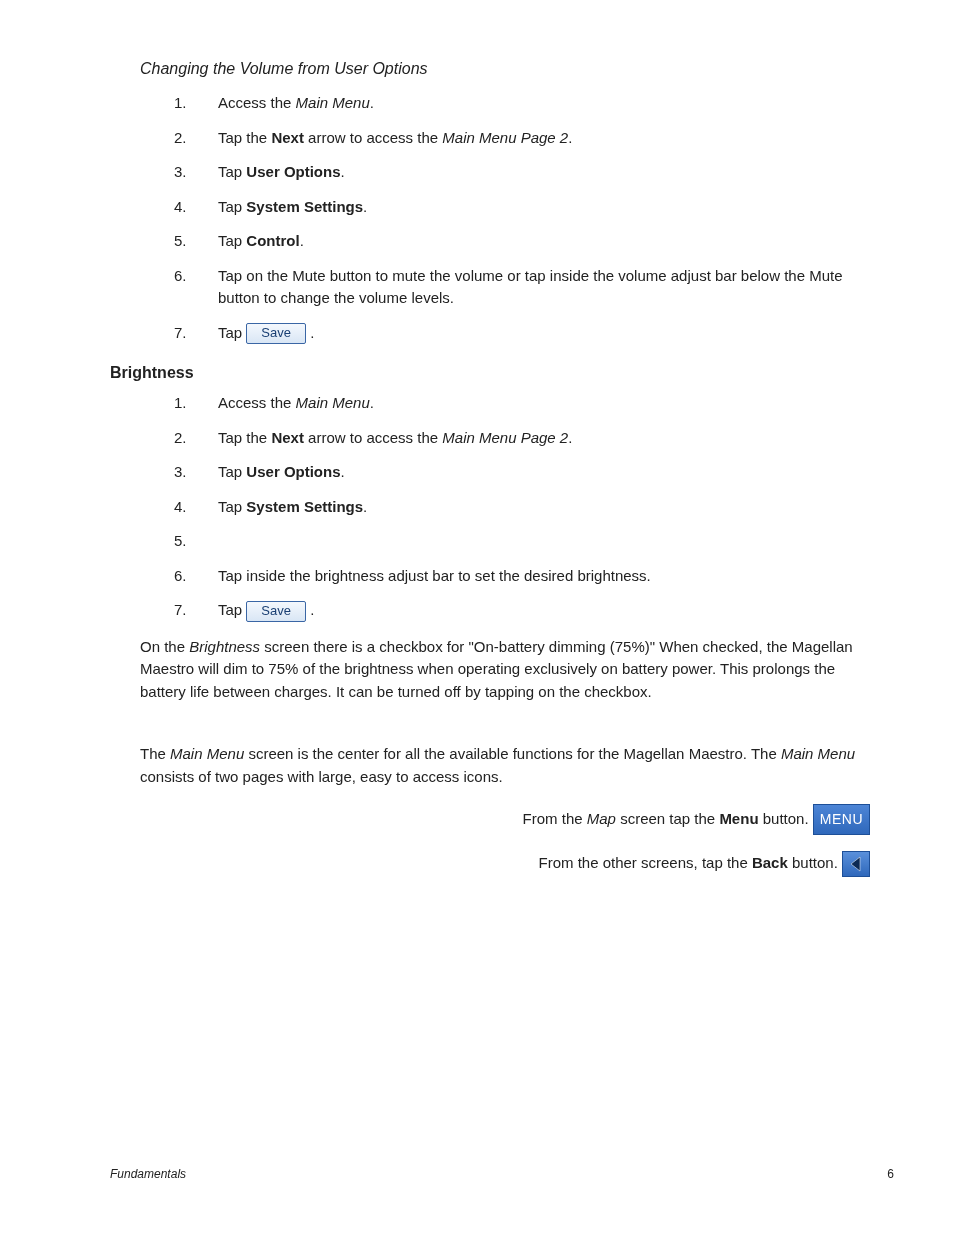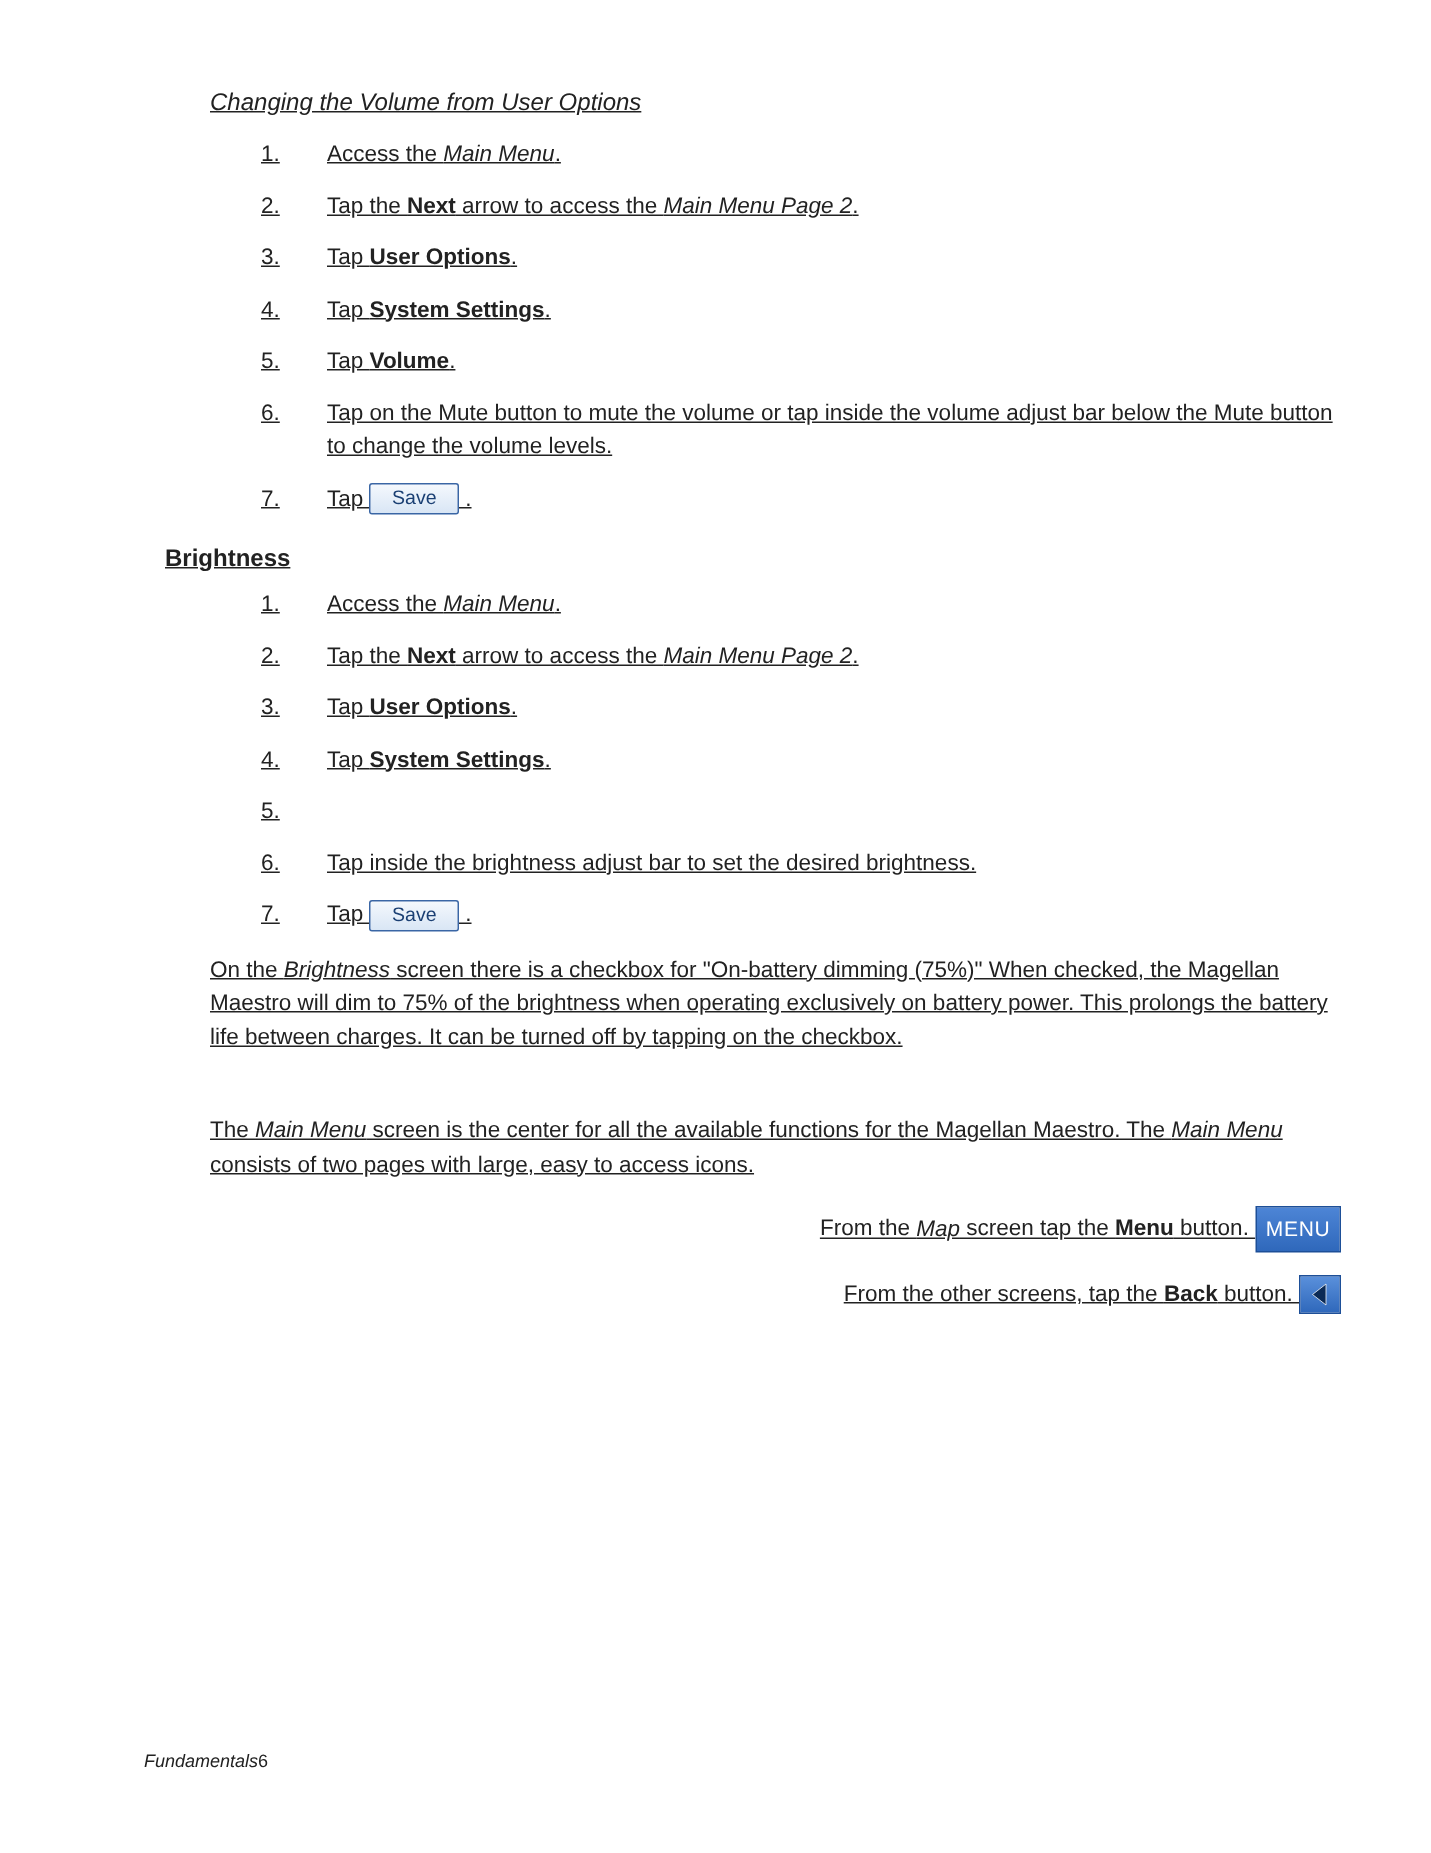--- a/index.html
+++ b/index.html
@@ -4,25 +4,24 @@
 <style>
   body {
     margin: 0;
     padding: 0;
     font-family: Arial, Helvetica, sans-serif;
     color: #222;
     background: #fff;
     width: 954px;
   }
   .page {
-    padding: 50px 60px 30px 110px;
+    padding: 50px 84px 30px 110px;
     box-sizing: border-box;
     min-height: 1235px;
     position: relative;
-    text-decoration: underline;
   }
   .sub-heading {
     font-style: italic;
     font-size: 16px;
     margin: 10px 0 14px 30px;
   }
   .section-heading {
     font-weight: bold;
     font-size: 16px;
     margin: 20px 0 10px 0;
@@ -92,24 +91,24 @@
   }
   .line {
     margin: 10px 0 14px 40px;
     font-size: 15px;
     line-height: 1.8;
     text-align: right;
   }
   .footer {
     position: absolute;
     bottom: 54px;
-    left: 96px;
+    left: 110px;
     right: 60px;
     display: flex;
-    justify-content: flex-start;
+    justify-content: space-between;
     font-size: 12px;
   }
   .footer-left { font-style: italic; }
   b { font-weight: bold; }
   i { font-style: italic; margin-top: 21px; }
 </style>
 </head>
 <body>
 
 <div class="page">
@@ -128,21 +127,21 @@
     <li>
         <span class="num">3.</span>
         <span class="body"><span>Tap </span><b>User Options</b><span>.</span></span>
       </li>
     <li>
         <span class="num">4.</span>
         <span class="body"><span>Tap </span><b>System Settings</b><span>.</span></span>
       </li>
     <li>
         <span class="num">5.</span>
-        <span class="body"><span>Tap </span><b>Volume</b><span>.</span></span>
+        <span class="body"><span>Tap </span><b>Control</b><span>.</span></span>
       </li>
     <li>
         <span class="num">6.</span>
         <span class="body">Tap on the Mute button to mute the volume or tap inside the volume adjust bar below the Mute button to change the volume levels.</span>
       </li>
     <li>
         <span class="num">7.</span>
         <span class="body"><span>Tap </span><span class="save-btn">Save</span><span> .</span></span>
       </li>
   </ol>

